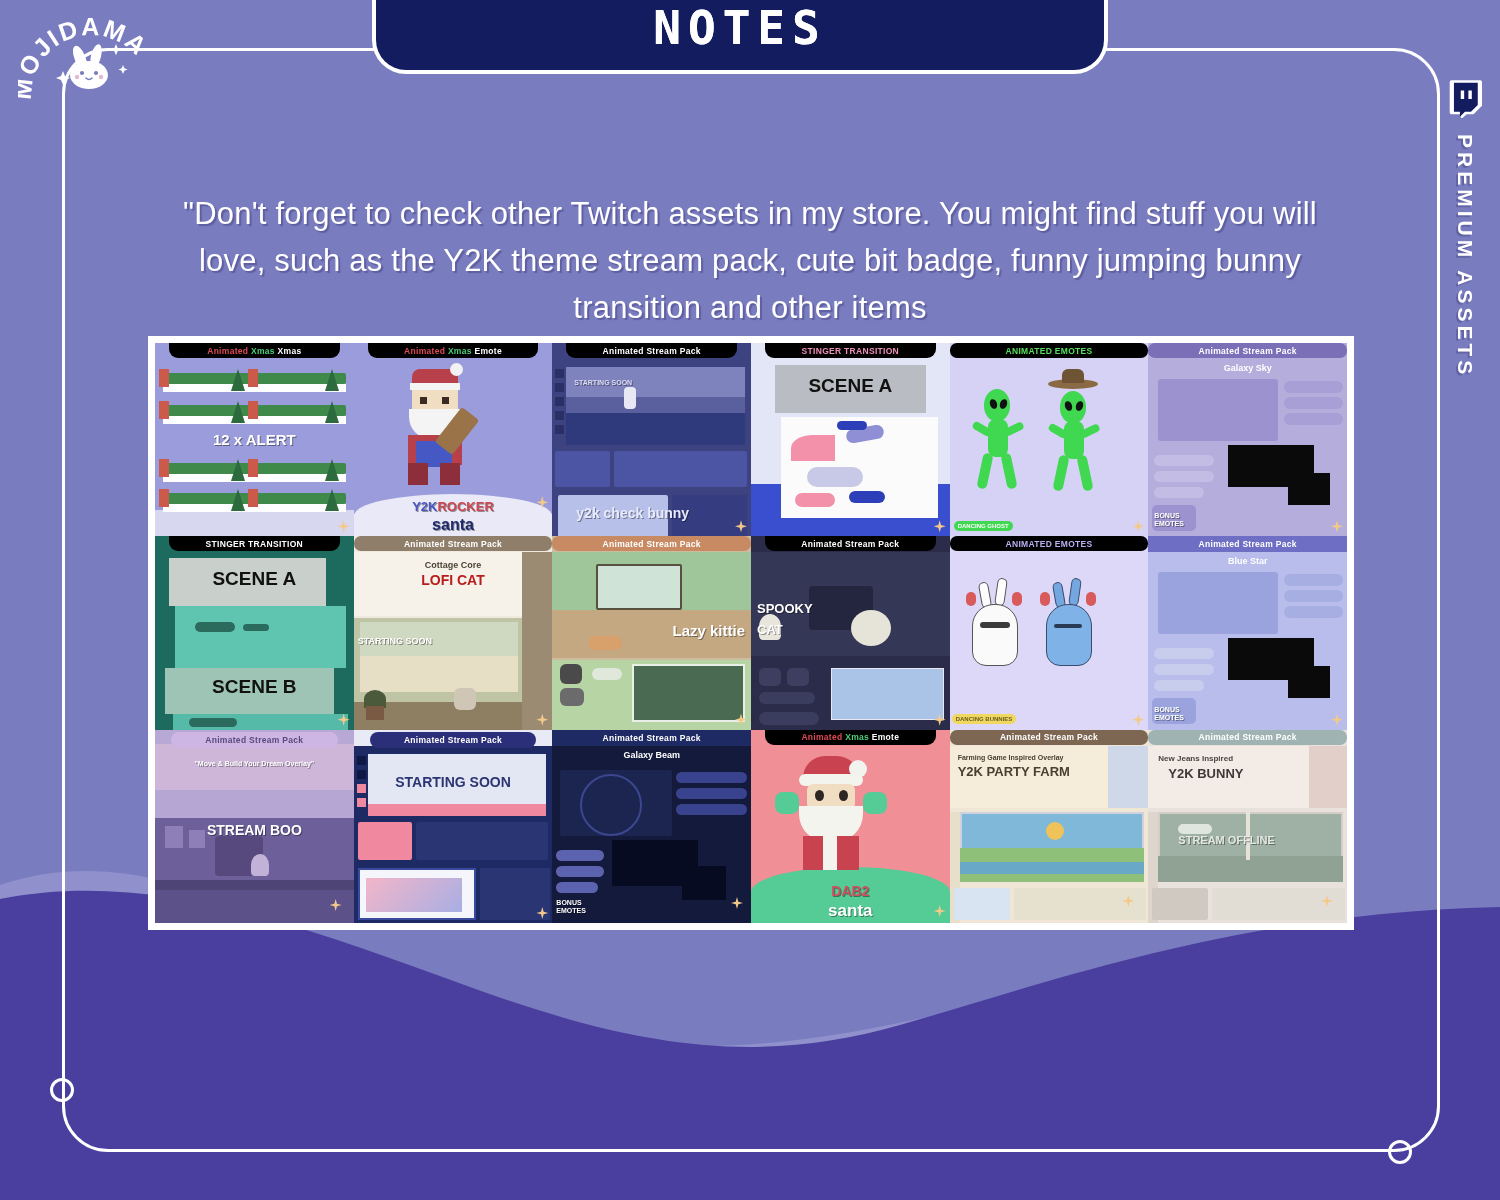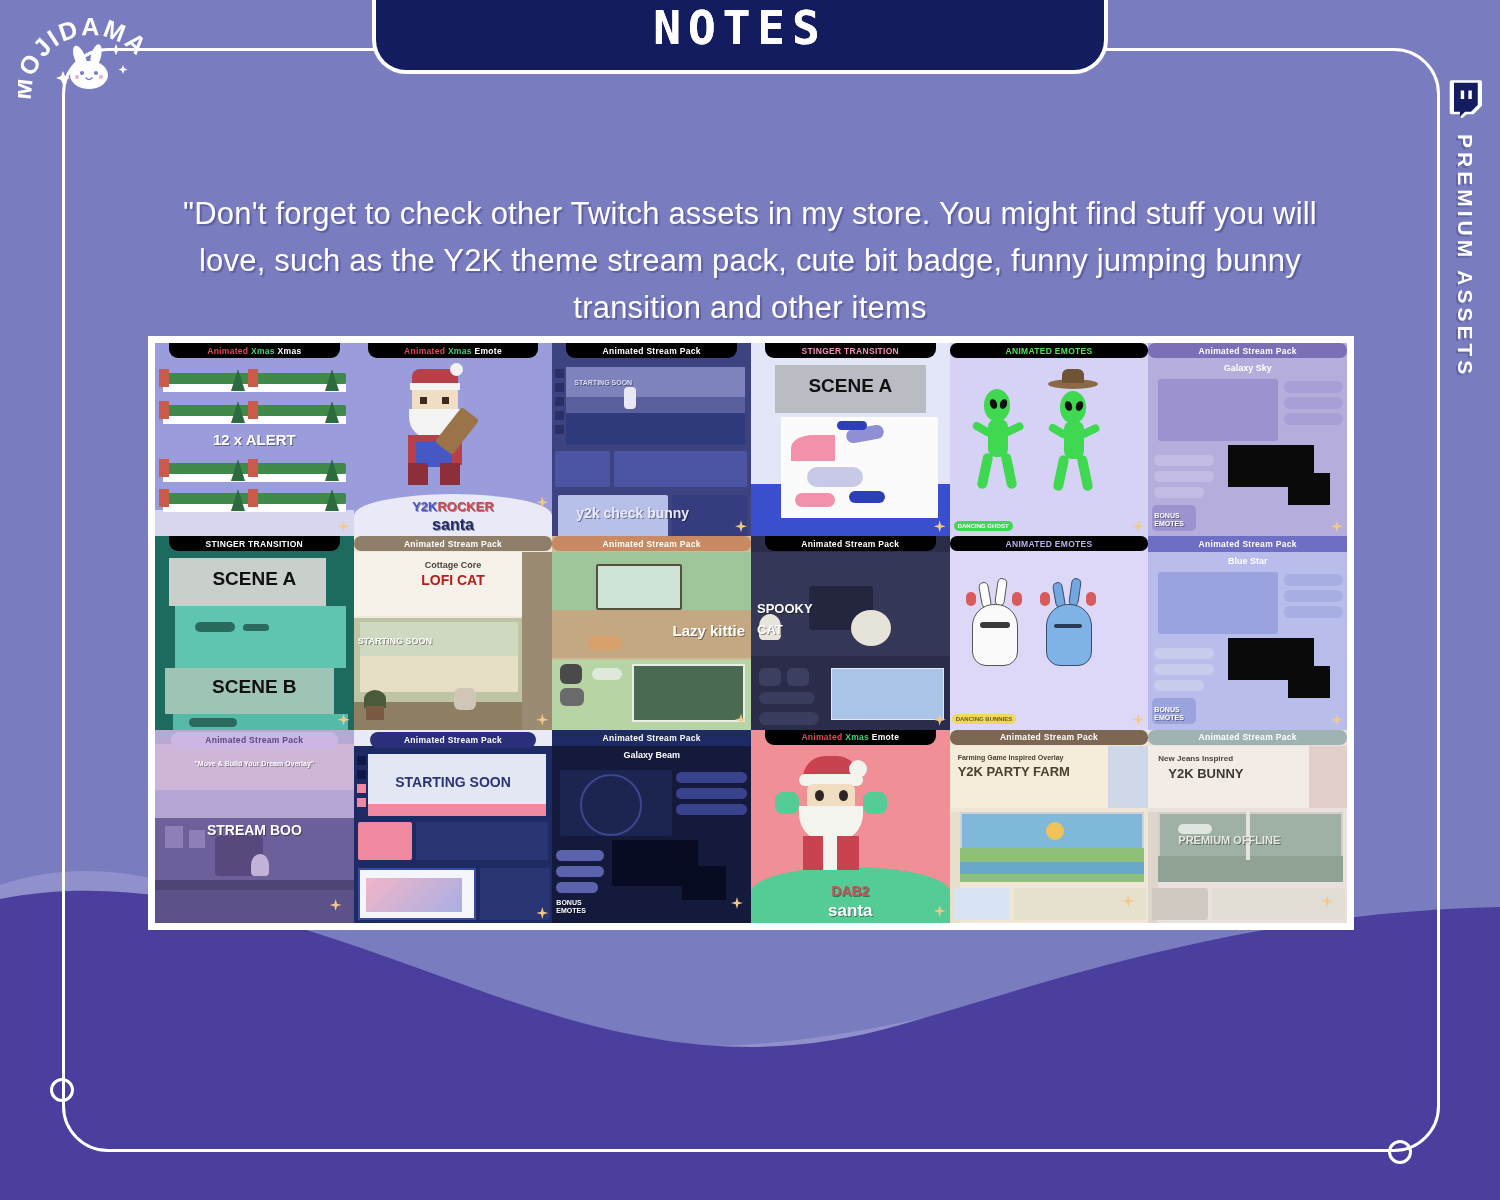--- a/index.html
+++ b/index.html
@@ -642,20 +642,20 @@
         <div style="position:absolute;left:98px;top:82px;width:4px;height:48px;background:#e6e2d8;"></div>
         <div style="position:absolute;left:0;top:82px;width:10px;bottom:0;background:#ded6cc;"></div>
         <div style="position:absolute;left:4px;top:158px;width:56px;height:32px;background:#cfc9c2;border-radius:2px;"></div>
         <div style="position:absolute;left:64px;top:158px;right:2px;height:32px;background:#e2ddd4;border-radius:2px;"></div>
       </div>
       <div class="tb-bar pill5">
         <span class="c-white">Animated Stream Pack</span>
       </div>
       <div class="tb-cap" style="left:10px;top:24px;font-size:8px;color:#4a4440;text-shadow:none;">New Jeans Inspired</div>
       <div class="tb-cap" style="left:20px;top:36px;font-size:13px;color:#3e3a36;text-shadow:none;">Y2K BUNNY</div>
-      <div class="tb-cap" style="left:30px;top:104px;font-size:11px;color:#e4e9e3;">PREMIUM OFFLINE</div>
+      <div class="tb-cap" style="left:30px;top:104px;font-size:11px;color:#e4e9e3;">STREAM OFFLINE</div>
       <div class="sparkle" style="right:14px;bottom:16px;"></div>
     </div>
 
   </div>
 
 
 </div>
 
 </body></html>

